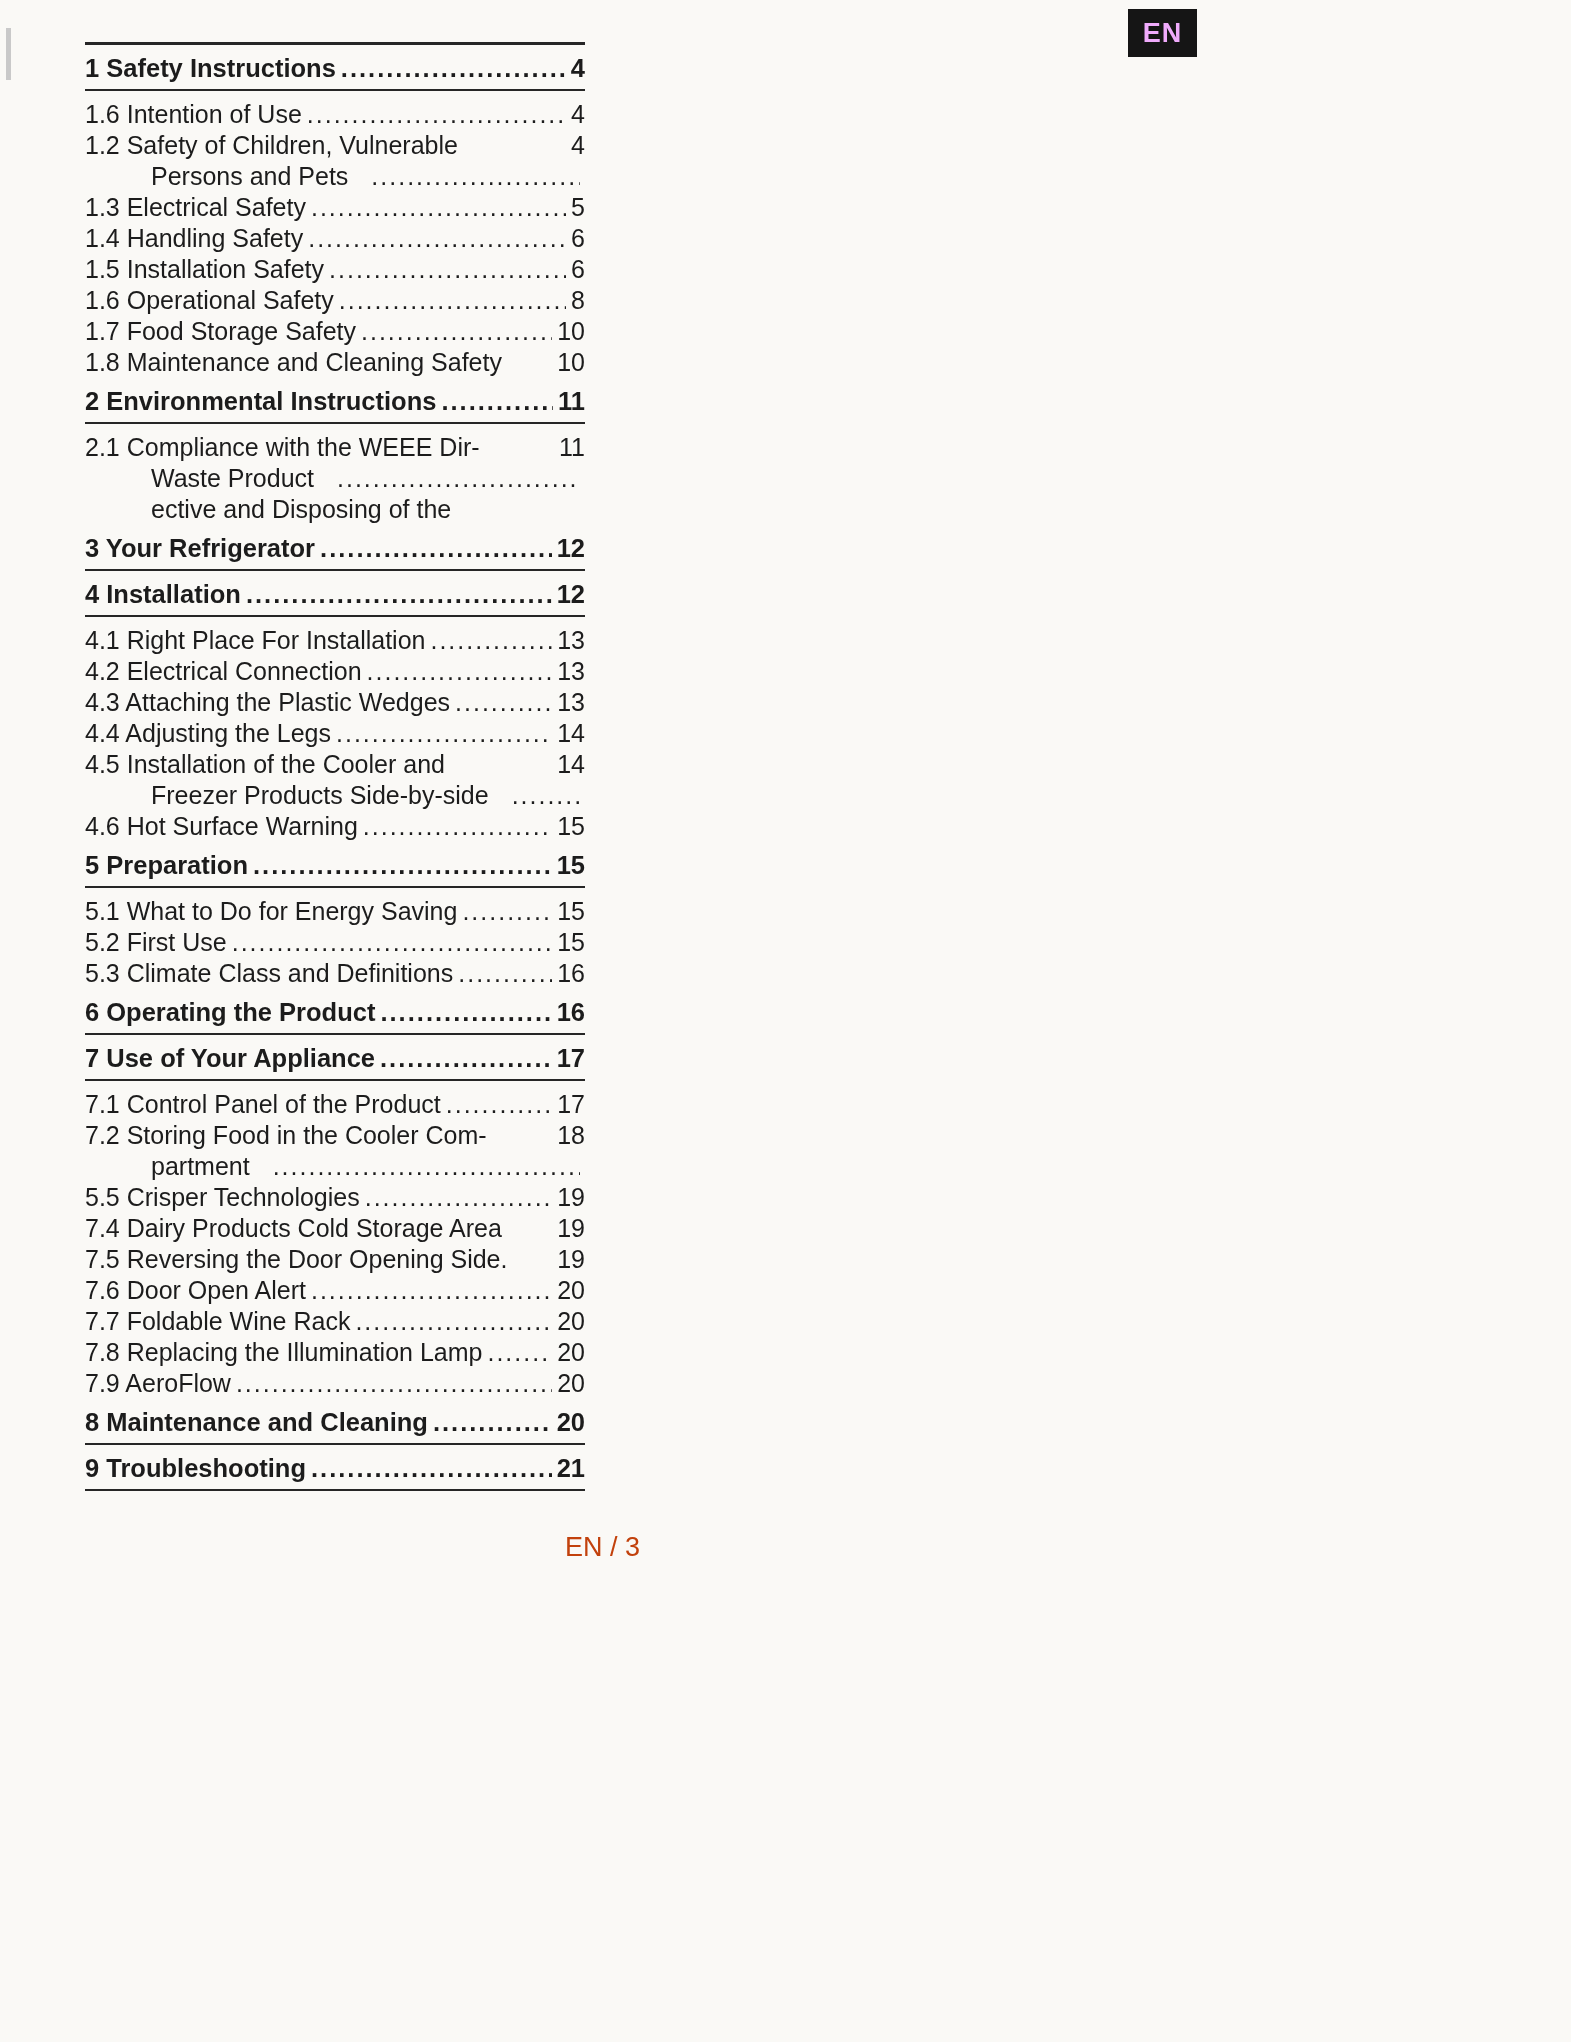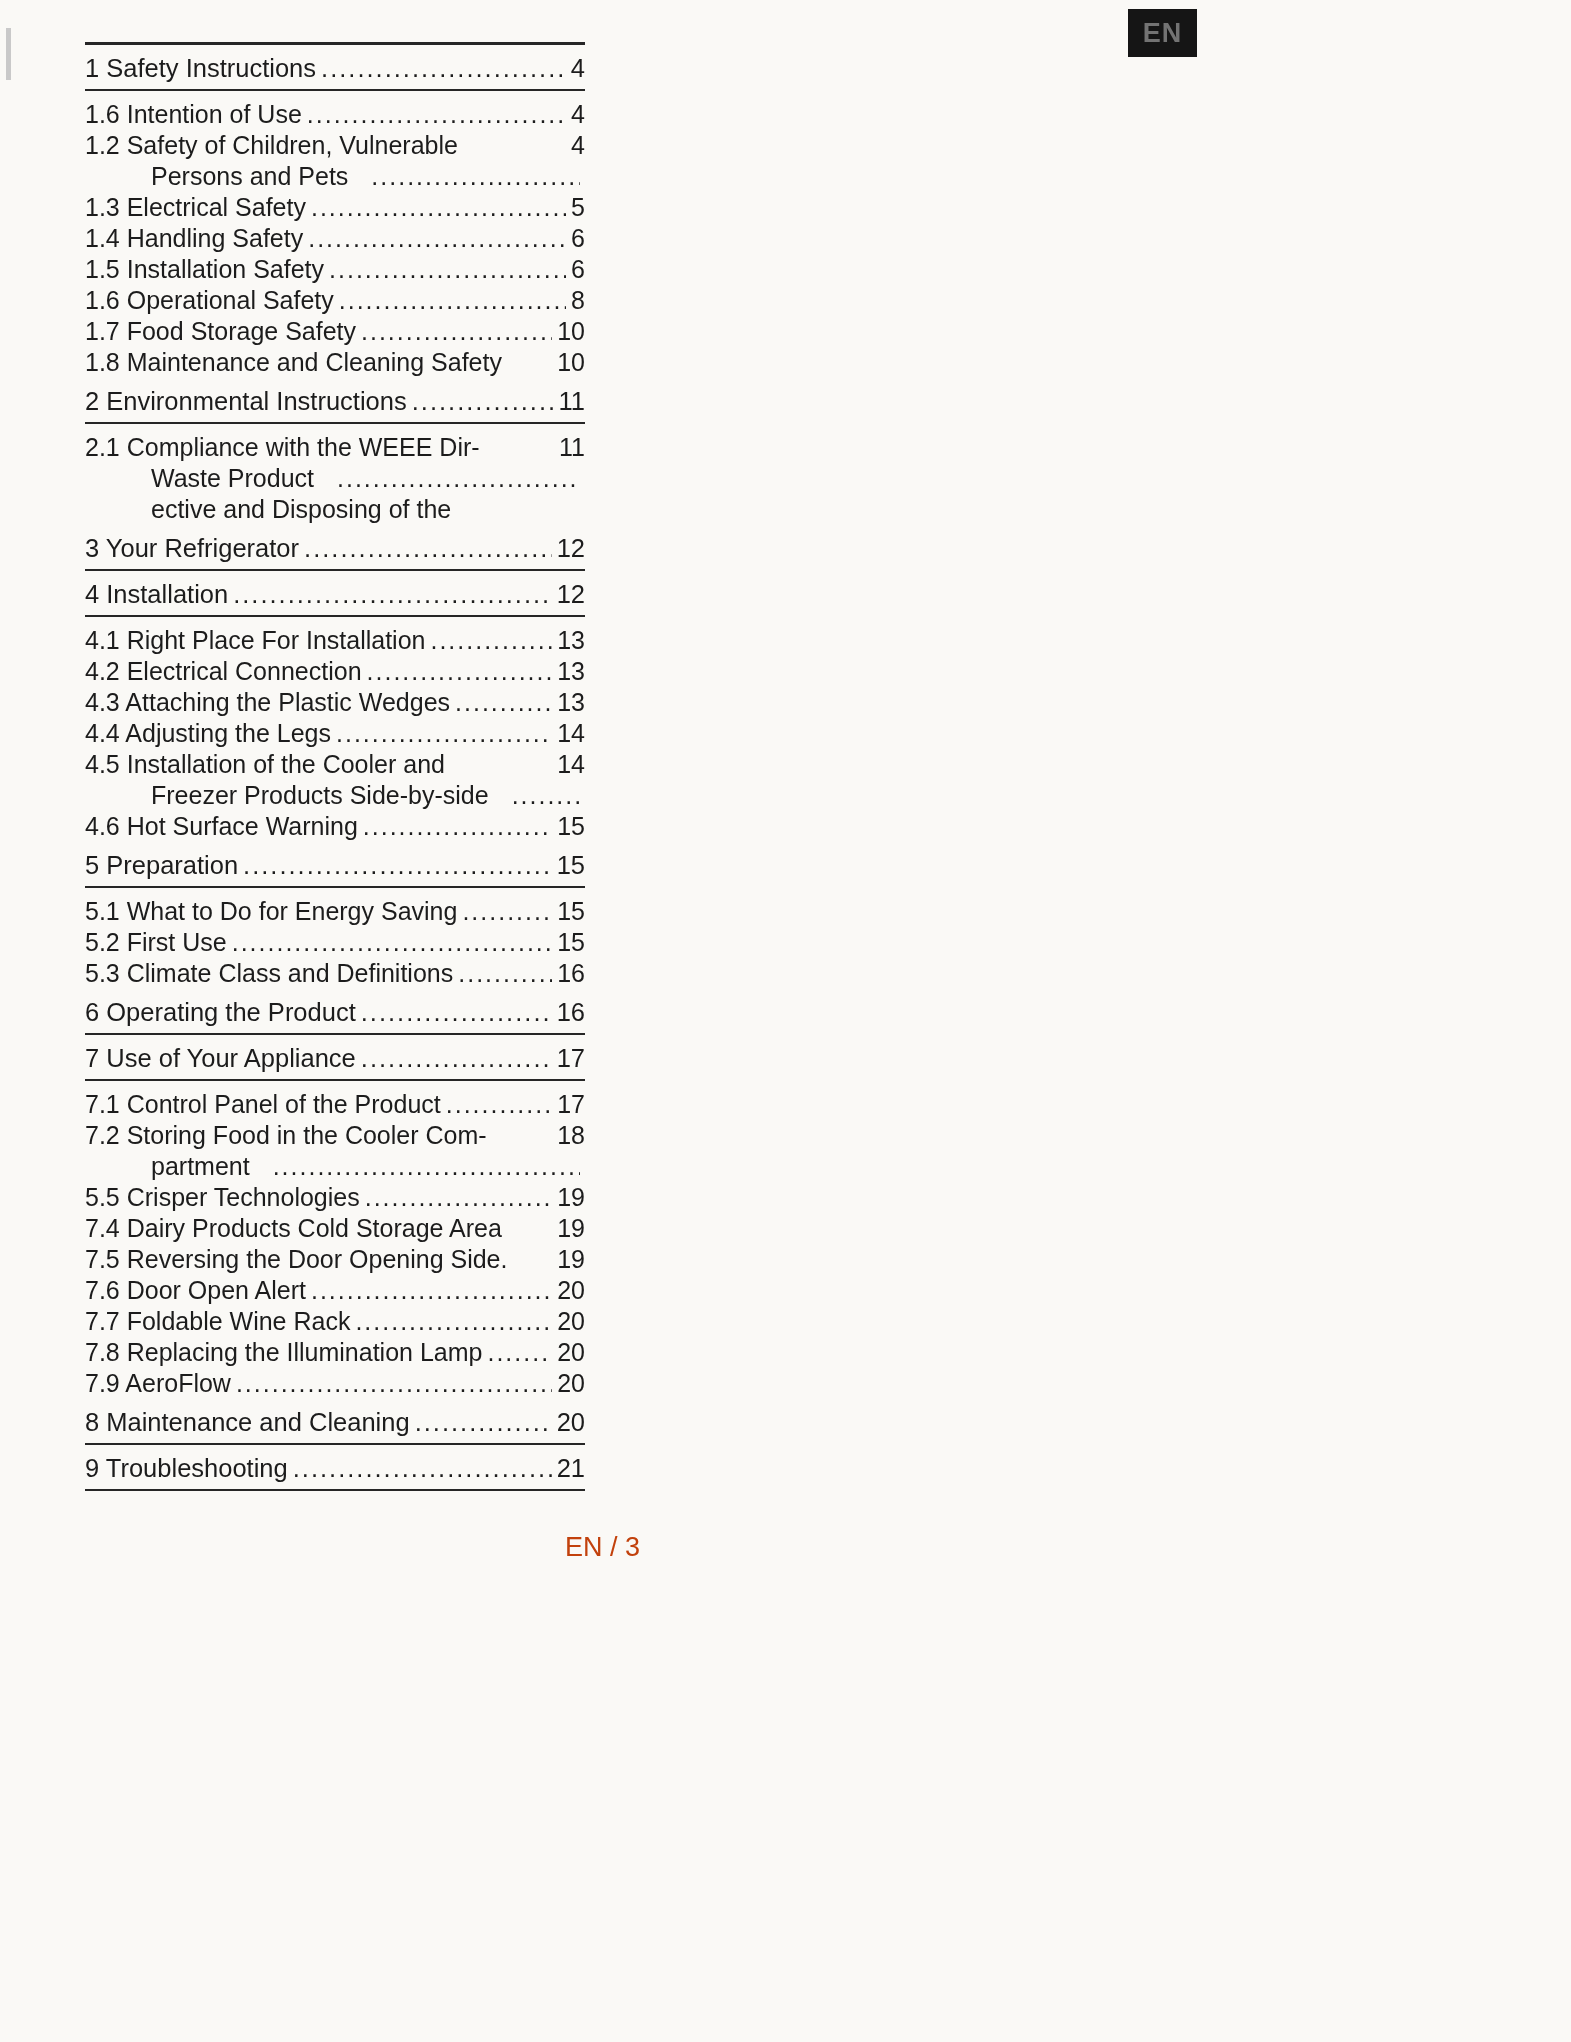--- a/index.html
+++ b/index.html
@@ -5,29 +5,29 @@
   html,body{margin:0;padding:0;}
   body{
     width:1571px;height:2042px;position:relative;
     background:#faf9f6;color:#1c1c1c;
     font-family:"Liberation Sans", sans-serif;
     overflow:hidden;
   }
   .scan-artifact{position:absolute;left:6px;top:28px;width:5px;height:52px;background:#c9c9c9;}
   .lang-badge{
     position:absolute;left:1128px;top:9px;width:69px;height:48px;
-    background:#151515;color:#737373;font-weight:bold;font-size:27px;
+    background:#151515;color:#f0abfc;font-weight:bold;font-size:27px;
     display:flex;align-items:center;justify-content:center;letter-spacing:1px;
   }
   .toc{position:absolute;left:85px;top:42px;width:500px;}
   .top-rule{border-top:3px solid #262626;margin-bottom:2px;}
   .toc-section{margin-bottom:6px;}
   .row{display:flex;align-items:baseline;font-size:25px;line-height:31px;}
   .row.heading{font-size:25.5px;margin-top:8px;padding-bottom:5px;}
-  .row.heading .lbl,.row.heading .pg,.row.heading .dots{font-weight:normal;}
+  .row.heading .lbl,.row.heading .pg,.row.heading .dots{font-weight:bold;}
   .rule{border-top:2px solid #262626;margin:0 0 8px 0;}
   .lbl{white-space:nowrap;}
   .dots{flex:1;overflow:hidden;white-space:nowrap;margin:0 5px;}
   .dots::after{
     content:"........................................................................................................................................................";
     letter-spacing:2px;
   }
   .spacer{flex:1;}
   .pg{white-space:nowrap;}
   .row.indent{padding-left:66px;gap:18px;}

